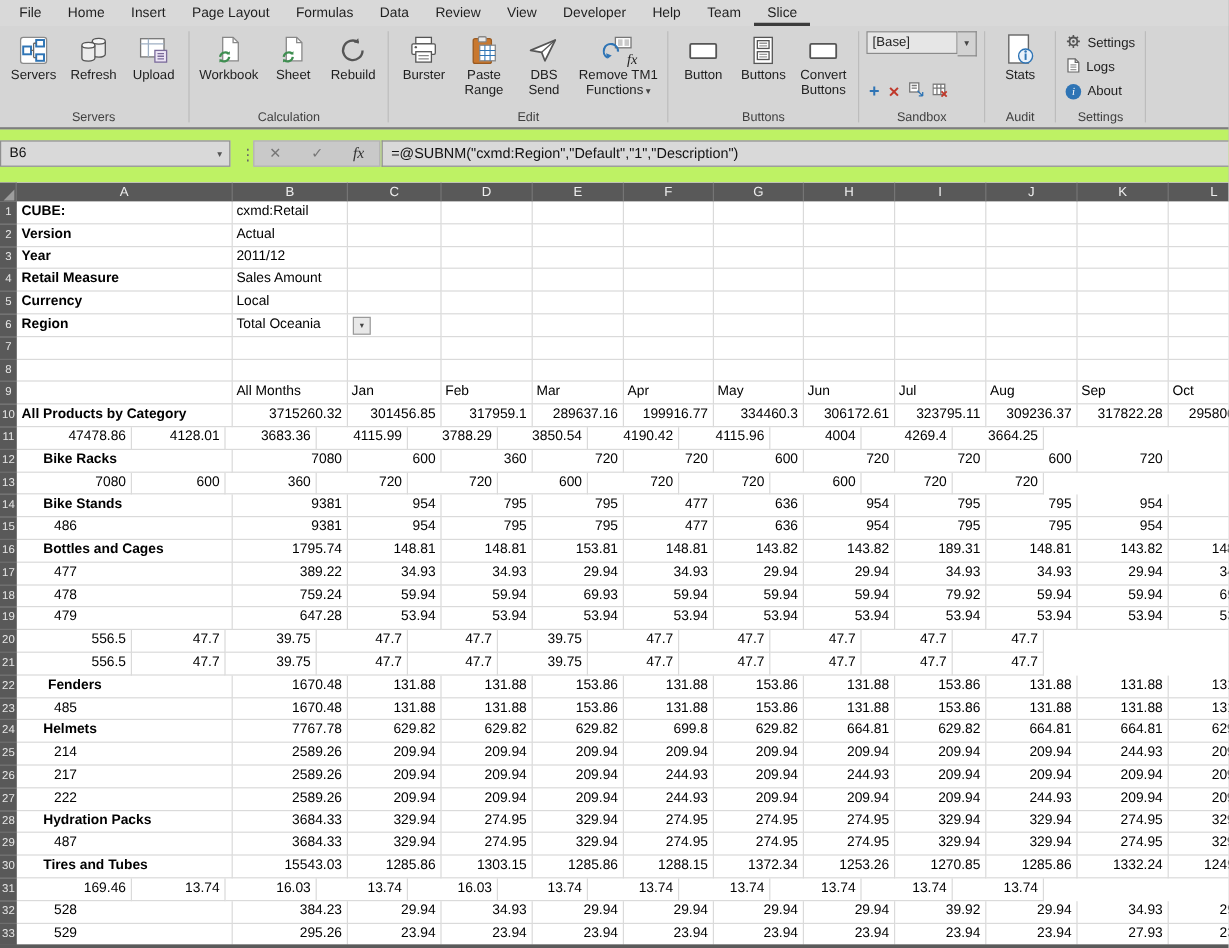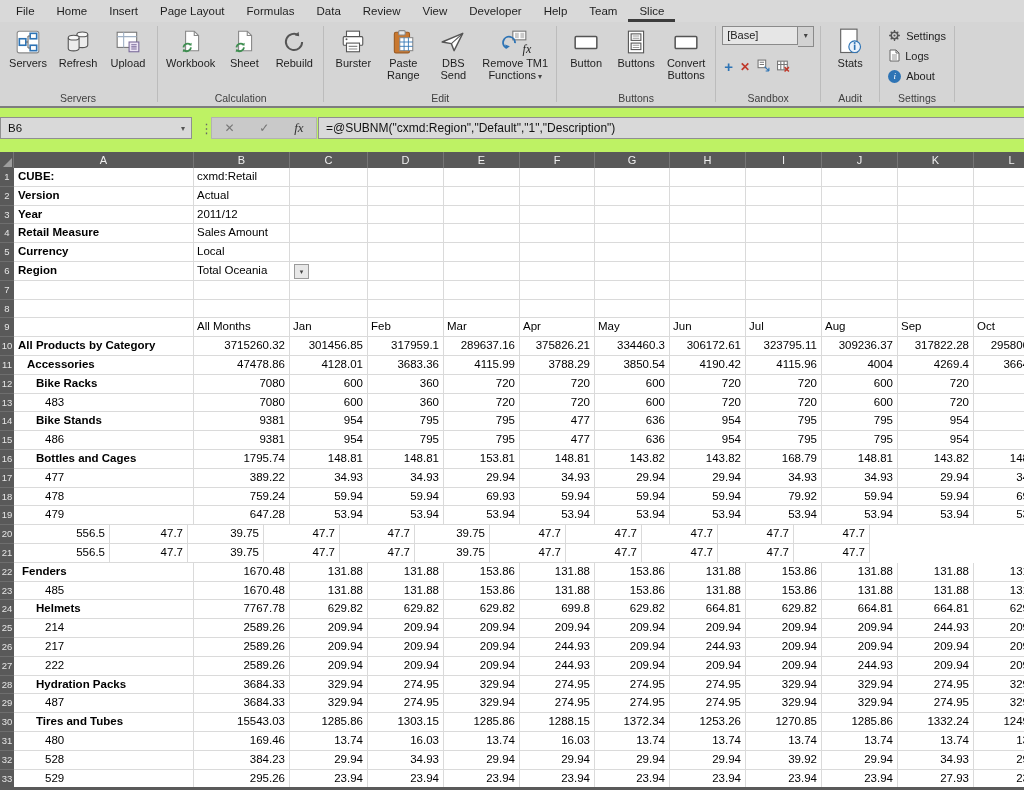--- a/index.html
+++ b/index.html
@@ -20,21 +20,21 @@
   .glabel { height:15px; font-size:10.5px; color:#3f3f3f; text-align:center; line-height:14px; }
   .gdiv   { width:1px; background:#bcbcbc; margin:4px 1px; }
   .bigbtn { min-width:42px; padding:4px 4px 1px; display:flex; flex-direction:column; align-items:center;
             font-size:11px; color:#1e1e1e; }
   .bigbtn .bl { line-height:12px; text-align:center; white-space:nowrap; }
   .ricon  { height:30px; display:flex; align-items:center; justify-content:center; position:relative; }
   .caret  { font-size:8px; color:#444; margin-left:2px; }
   .fxo    { position:absolute; right:-3px; bottom:0; font-style:italic; font-family:"Liberation Serif",serif;
             font-size:12px; color:#222; }
   
-  .sandbox-body { display:flex; flex-direction:column; padding:3px 2px 0; gap:13px; }
+  .sandbox-body { display:flex; flex-direction:column; padding:3px 2px 0; gap:23px; }
   .combo { display:flex; }
   .combo-input { width:66px; height:17px; background:#e6e6e6; border:1px solid #8a8a8a;
                  font-size:11px; padding:0 4px; line-height:17px; color:#222; }
   .combo-btn { width:15px; height:19px; background:#d2d2d2; border:1px solid #8a8a8a; border-left:none;
                font-size:8px; text-align:center; line-height:18px; color:#444; }
   .sbicons { display:flex; gap:7px; align-items:center; padding-left:2px; height:14px; }
   .sbplus { color:#2e74b5; font-size:15px; font-weight:bold; line-height:12px; }
   .sbx    { color:#c0392b; font-size:12px; font-weight:bold; line-height:12px; }
   
   .settings-body { display:flex; flex-direction:column; justify-content:flex-start; padding:3px 4px 0; }
@@ -524,31 +524,30 @@
           <div class="cl c11 txt">Sep</div>
           <div class="cl c12 txt">Oct</div>
         </div>
         <div class="grow">
           <div class="rh c0">10</div>
           <div class="cl c1 txt bold" style="padding-left: 4px;">All Products by Category</div>
           <div class="cl c2 num">3715260.32</div>
           <div class="cl c3 num">301456.85</div>
           <div class="cl c4 num">317959.1</div>
           <div class="cl c5 num">289637.16</div>
-          <div class="cl c6 num">375826.21</div>
+          <div class="cl c6 num">199916.77</div>
           <div class="cl c7 num">334460.3</div>
           <div class="cl c8 num">306172.61</div>
           <div class="cl c9 num">323795.11</div>
           <div class="cl c10 num">309236.37</div>
           <div class="cl c11 num">317822.28</div>
           <div class="cl c12 num">295806.64</div>
         </div>
         <div class="grow">
           <div class="rh c0">11</div>
-          <div class="cl c1 txt bold" style="padding-left: 13px;">Accessories</div>
           <div class="cl c2 num">47478.86</div>
           <div class="cl c3 num">4128.01</div>
           <div class="cl c4 num">3683.36</div>
           <div class="cl c5 num">4115.99</div>
           <div class="cl c6 num">3788.29</div>
           <div class="cl c7 num">3850.54</div>
           <div class="cl c8 num">4190.42</div>
           <div class="cl c9 num">4115.96</div>
           <div class="cl c10 num">4004</div>
           <div class="cl c11 num">4269.4</div>
@@ -564,21 +563,20 @@
           <div class="cl c6 num">720</div>
           <div class="cl c7 num">600</div>
           <div class="cl c8 num">720</div>
           <div class="cl c9 num">720</div>
           <div class="cl c10 num">600</div>
           <div class="cl c11 num">720</div>
           <div class="cl c12 num">720</div>
         </div>
         <div class="grow">
           <div class="rh c0">13</div>
-          <div class="cl c1 txt" style="padding-left: 31px;">483</div>
           <div class="cl c2 num">7080</div>
           <div class="cl c3 num">600</div>
           <div class="cl c4 num">360</div>
           <div class="cl c5 num">720</div>
           <div class="cl c6 num">720</div>
           <div class="cl c7 num">600</div>
           <div class="cl c8 num">720</div>
           <div class="cl c9 num">720</div>
           <div class="cl c10 num">600</div>
           <div class="cl c11 num">720</div>
@@ -617,21 +615,21 @@
         <div class="grow">
           <div class="rh c0">16</div>
           <div class="cl c1 txt bold" style="padding-left: 22px;">Bottles and Cages</div>
           <div class="cl c2 num">1795.74</div>
           <div class="cl c3 num">148.81</div>
           <div class="cl c4 num">148.81</div>
           <div class="cl c5 num">153.81</div>
           <div class="cl c6 num">148.81</div>
           <div class="cl c7 num">143.82</div>
           <div class="cl c8 num">143.82</div>
-          <div class="cl c9 num">168.79</div>
+          <div class="cl c9 num">189.31</div>
           <div class="cl c10 num">148.81</div>
           <div class="cl c11 num">143.82</div>
           <div class="cl c12 num">148.81</div>
         </div>
         <div class="grow">
           <div class="rh c0">17</div>
           <div class="cl c1 txt" style="padding-left: 31px;">477</div>
           <div class="cl c2 num">389.22</div>
           <div class="cl c3 num">34.93</div>
           <div class="cl c4 num">34.93</div>
@@ -697,21 +695,21 @@
           <div class="cl c6 num">47.7</div>
           <div class="cl c7 num">39.75</div>
           <div class="cl c8 num">47.7</div>
           <div class="cl c9 num">47.7</div>
           <div class="cl c10 num">47.7</div>
           <div class="cl c11 num">47.7</div>
           <div class="cl c12 num">47.7</div>
         </div>
         <div class="grow">
           <div class="rh c0">22</div>
-          <div class="cl c1 txt bold" style="padding-left: 8px;">Fenders</div>
+          <div class="cl c1 txt bold" style="padding-left: 26px;">Fenders</div>
           <div class="cl c2 num">1670.48</div>
           <div class="cl c3 num">131.88</div>
           <div class="cl c4 num">131.88</div>
           <div class="cl c5 num">153.86</div>
           <div class="cl c6 num">131.88</div>
           <div class="cl c7 num">153.86</div>
           <div class="cl c8 num">131.88</div>
           <div class="cl c9 num">153.86</div>
           <div class="cl c10 num">131.88</div>
           <div class="cl c11 num">131.88</div>
@@ -832,21 +830,20 @@
           <div class="cl c6 num">1288.15</div>
           <div class="cl c7 num">1372.34</div>
           <div class="cl c8 num">1253.26</div>
           <div class="cl c9 num">1270.85</div>
           <div class="cl c10 num">1285.86</div>
           <div class="cl c11 num">1332.24</div>
           <div class="cl c12 num">1249.06</div>
         </div>
         <div class="grow">
           <div class="rh c0">31</div>
-          <div class="cl c1 txt" style="padding-left: 31px;">480</div>
           <div class="cl c2 num">169.46</div>
           <div class="cl c3 num">13.74</div>
           <div class="cl c4 num">16.03</div>
           <div class="cl c5 num">13.74</div>
           <div class="cl c6 num">16.03</div>
           <div class="cl c7 num">13.74</div>
           <div class="cl c8 num">13.74</div>
           <div class="cl c9 num">13.74</div>
           <div class="cl c10 num">13.74</div>
           <div class="cl c11 num">13.74</div>

